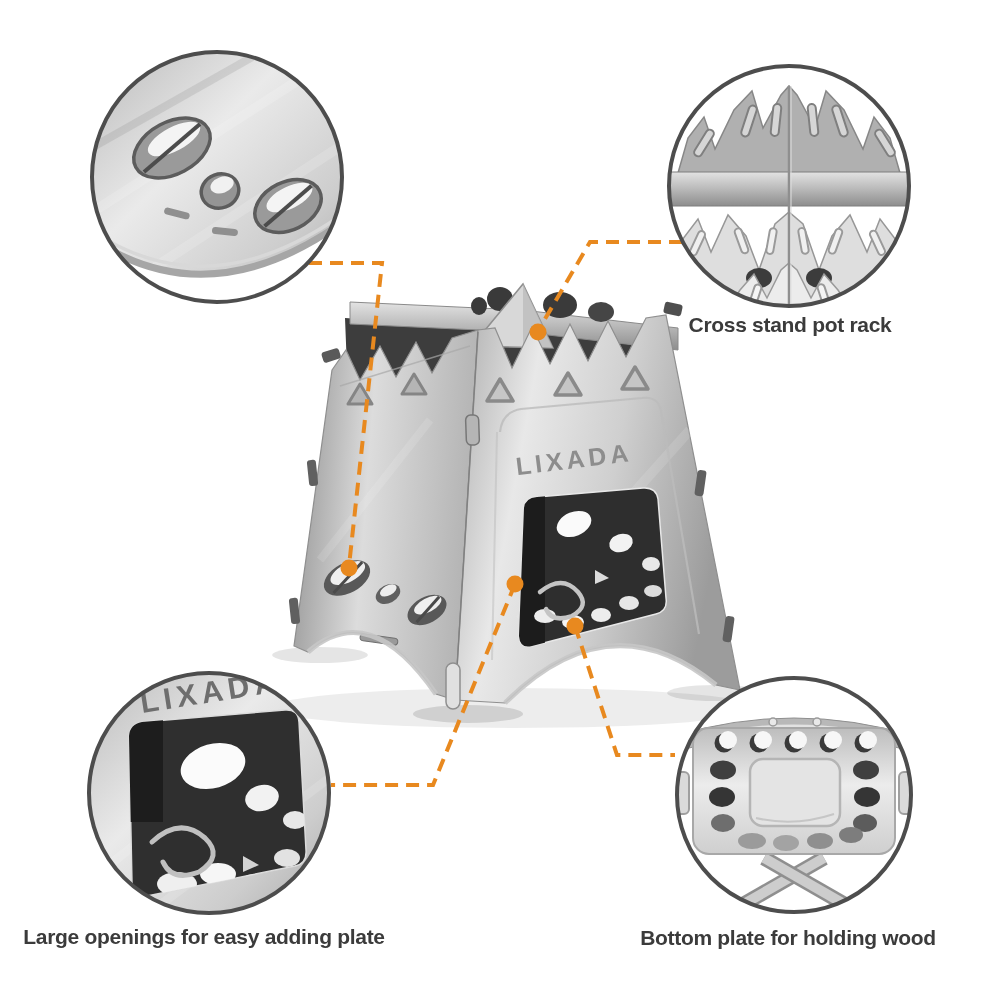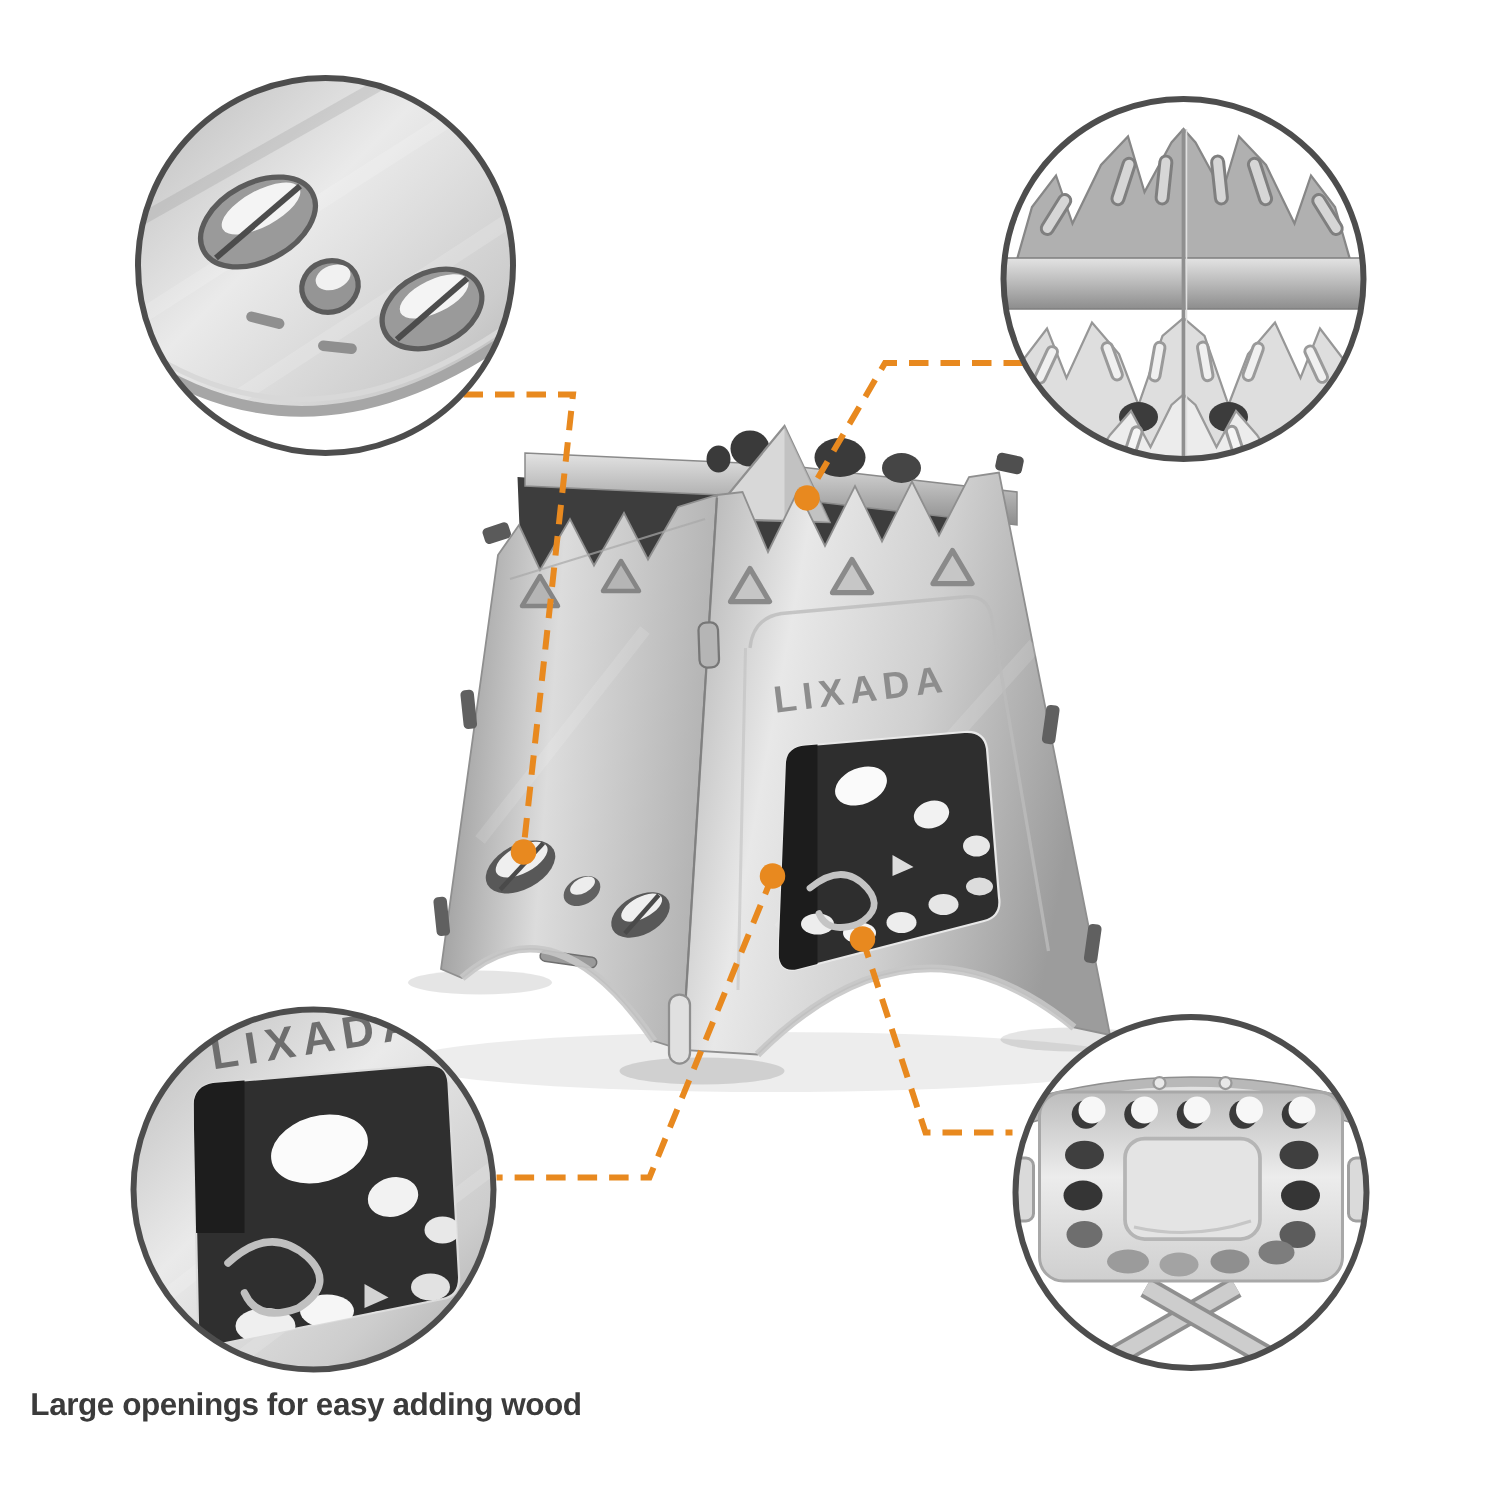--- a/index.html
+++ b/index.html
@@ -298,15 +298,17 @@
       <ellipse cx="786" cy="843" rx="13" ry="8" fill="#a3a3a3"></ellipse>
       <ellipse cx="820" cy="841" rx="13" ry="8" fill="#8f8f8f"></ellipse>
       <ellipse cx="851" cy="835" rx="12" ry="8" fill="#7d7d7d"></ellipse>
       <rect x="750" y="759" width="90" height="67" rx="13" fill="#e4e4e4" stroke="#b5b5b5" stroke-width="2.5"></rect>
       <path d="M756,818 Q795,827 834,814" stroke="#c6c6c6" stroke-width="2" fill="none"></path>
     </g>
     <circle cx="794" cy="795" r="117" fill="none" stroke="#4d4d4d" stroke-width="4"></circle>
   </g>
 </svg>
 
-<div class="callout-label" style="left:204px; top:925px;">Large openings for easy adding wood</div>
+<div class="callout-label" style="left:790px; top:313px;">Cross stand pot rack</div>
+<div class="callout-label" style="left:204px; top:925px;">Large openings for easy adding plate</div>
+<div class="callout-label" style="left:788px; top:926px;">Bottom plate for holding wood</div>
 
 </div>
 
 </body></html>

